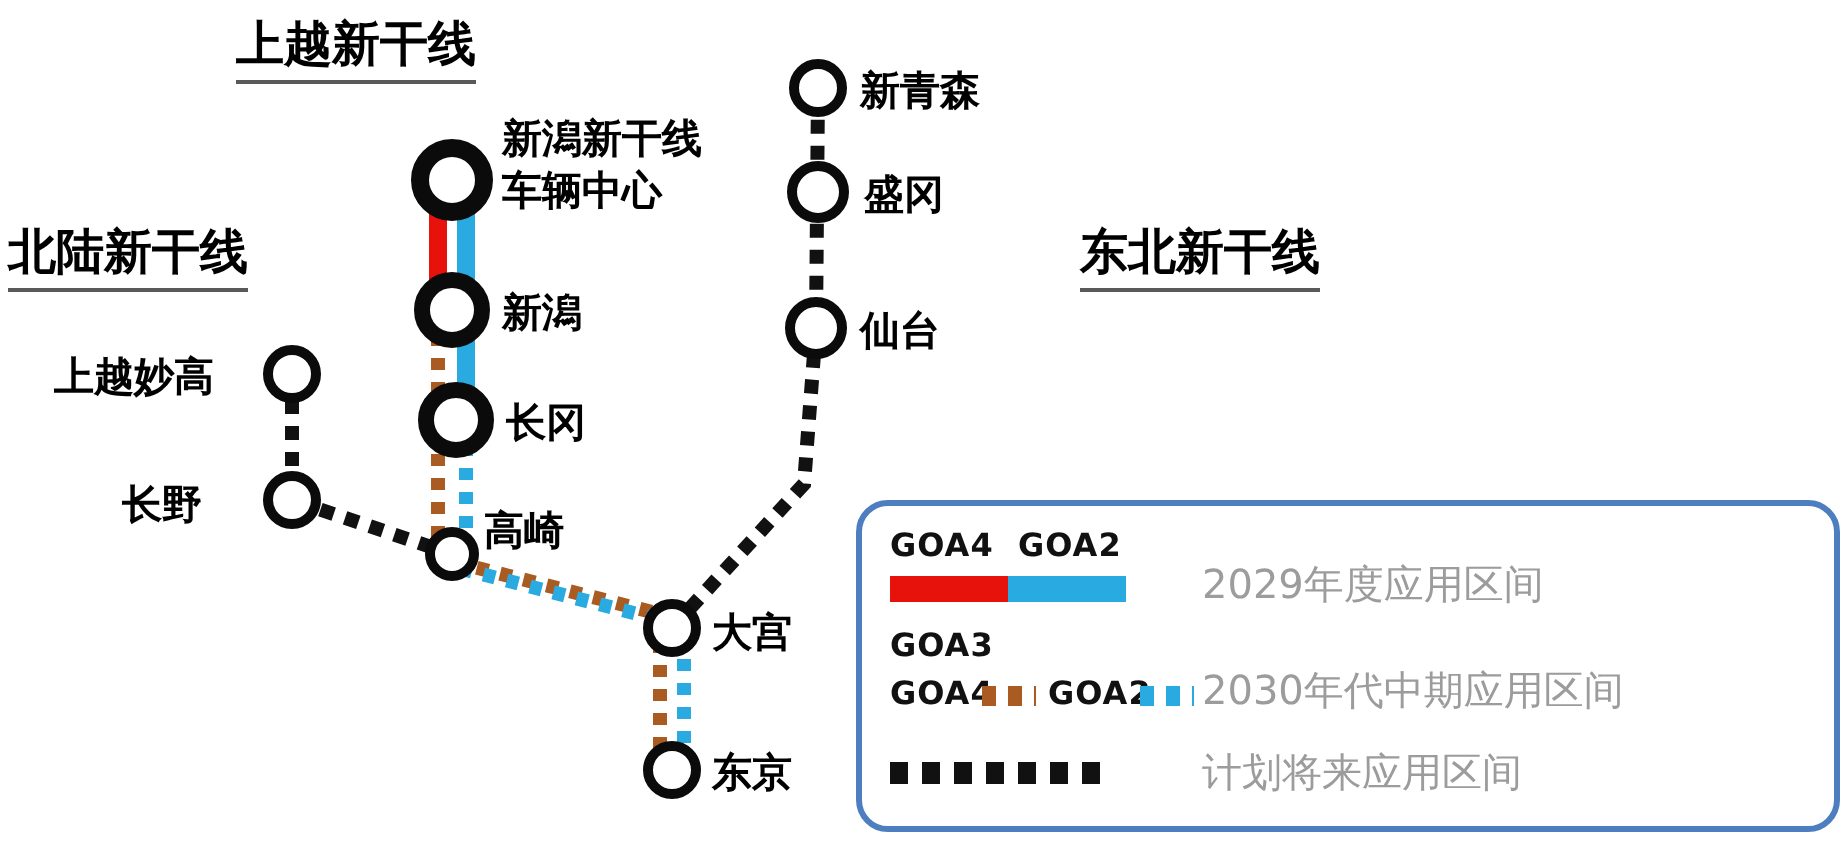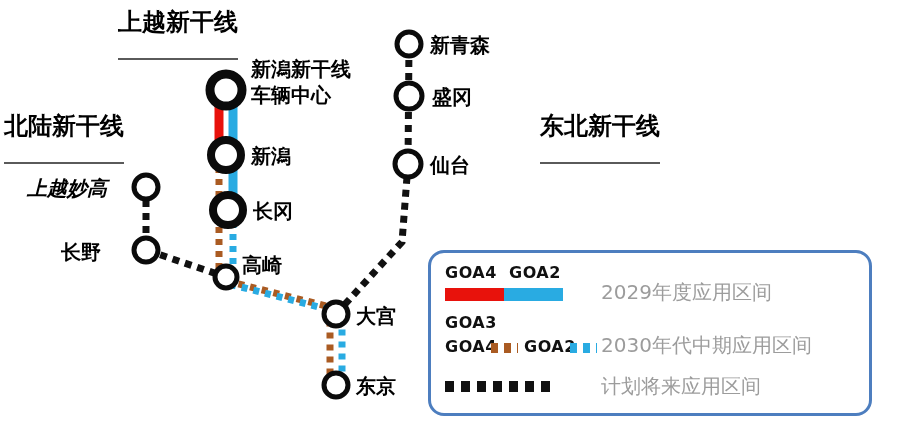--- a/index.html
+++ b/index.html
@@ -22,38 +22,38 @@
   .stroke-brown { stroke: var(--goa34_brown, #aa5b22); }
   .stroke-dark  { stroke: var(--future_black, #111111); }
   .node { fill: #ffffff; stroke: #0b0b0b; }
 
   .title {
     position: absolute;
     font-size: 24px;
     font-weight: 700;
     color: #000000;
     border-bottom: 2px solid #5a5a5a;
-    padding-bottom: 20px;
+    padding-bottom: 2px;
     white-space: nowrap;
   }
 
   .stn {
     position: absolute;
     font-size: 20px;
     font-weight: 600;
     color: #000000;
     white-space: nowrap;
     line-height: 26px;
   }
 
   .legend {
     position: absolute;
     left: 428px;
     top: 250px;
-    width: 444px;
+    width: 492px;
     height: 166px;
     background: #ffffff;
     border: 3px solid var(--legend_border, #4d7ebf);
     border-radius: 16px;
   }
 
   .goa {
     position: absolute;
     font-size: 16px;
     font-weight: 700;
@@ -127,21 +127,21 @@
   <div class="stn" style="left:430px; top:152px;">仙台</div>
 
   <div class="stn" style="left:251px; top:56px;">
     <div>新潟新干线</div>
     <div>车辆中心</div>
   </div>
 
   <div class="stn" style="left:251px; top:143px;">新潟</div>
   <div class="stn" style="left:253px; top:198px;text-align:center;">长冈</div>
   <div class="stn" style="left:242px; top:252px;">高崎</div>
-  <div class="stn" style="left:27px; top:175px;font-style:italic;">上越妙高</div>
+  <div class="stn" style="left:27px; top:175px;">上越妙高</div>
   <div class="stn" style="left:61px; top:239px;">长野</div>
   <div class="stn" style="left:356px; top:303px;text-align:center;">大宫</div>
   <div class="stn" style="left:356px; top:373px;">东京</div>
 
   <div class="legend">
 
     <div class="goa" style="left:14px; top:10px;">GOA4</div>
     <div class="goa" style="left:78px; top:10px;">GOA2</div>
     <div class="bar red" style="left:14px; width:59px;"></div>
     <div class="bar blue" style="left:73px; width:59px;"></div>

